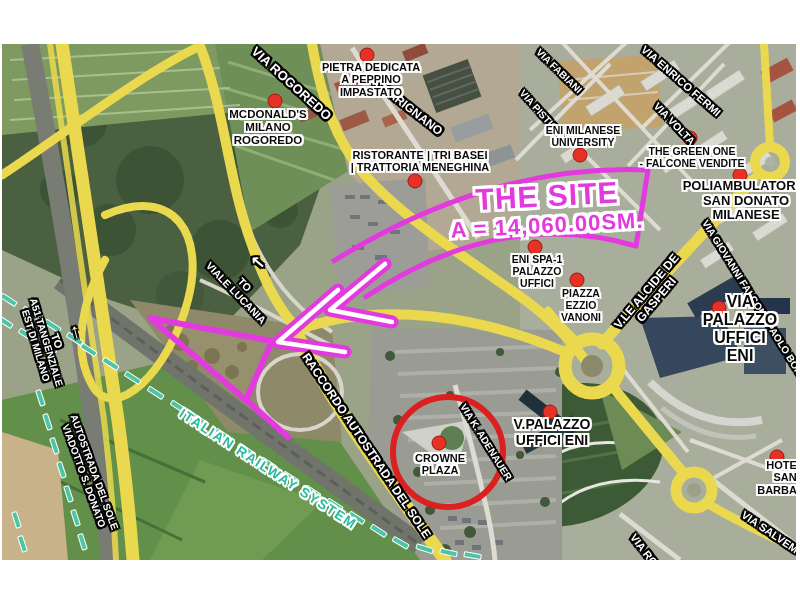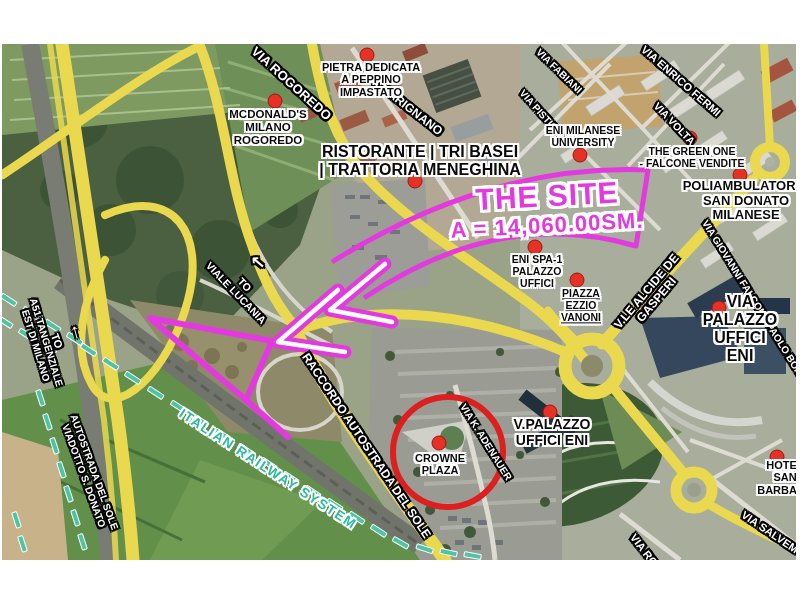--- a/index.html
+++ b/index.html
@@ -333,33 +333,33 @@
       <div class="lbl road" style="left:240px;top:289px;font-size:10.5px;transform:translate(-50%,-50%) rotate(46deg);">TO
 VIALE LUCANIA</div>
       <div class="lbl road" style="left:258px;top:263px;font-size:18px;transform:translate(-50%,-50%) rotate(-5deg);">↖</div>
 
       <div class="lbl poi" style="left:371px;top:79px;font-size:11px;">PIETRA DEDICATA
 A PEPPINO
 IMPASTATO</div>
       <div class="lbl poi" style="left:268px;top:127px;font-size:11.5px;">MCDONALD'S
 MILANO
 ROGOREDO</div>
-      <div class="lbl poi" style="left:420px;top:161px;font-size:16px;white-space:pre;">RISTORANTE | TRI BASEI
+      <div class="lbl poi" style="left:420px;top:161px;font-size:11px;white-space:pre;">RISTORANTE | TRI BASEI
 | TRATTORIA MENEGHINA</div>
       <div class="lbl poi" style="left:583px;top:137px;font-size:10.5px;">ENI MILANESE
 UNIVERSITY</div>
       <div class="lbl poi" style="left:692px;top:158px;font-size:10.5px;white-space:pre;">THE GREEN ONE
 - FALCONE VENDITE</div>
       <div class="lbl poi" style="left:746px;top:201px;font-size:13px;">POLIAMBULATORIO
 SAN DONATO
 MILANESE</div>
       <div class="lbl poi" style="left:537px;top:272px;font-size:10.5px;">ENI SPA-1
 PALAZZO
 UFFICI</div>
-      <div class="lbl poi" style="left:581px;top:306px;font-size:10.5px;text-decoration:underline;">PIAZZA
+      <div class="lbl poi" style="left:581px;top:306px;font-size:10.5px;">PIAZZA
 EZZIO
 VANONI</div>
       <div class="lbl poi" style="left:721px;top:329px;font-size:16px;margin-left:19px;">VIA
 PALAZZO
 UFFICI ENI</div>
       <div class="lbl poi" style="left:552px;top:433px;font-size:14px;">V.PALAZZO
 UFFICI ENI</div>
       <div class="lbl poi" style="left:440px;top:464px;font-size:11px;">CROWNE
 PLAZA</div>
       <div class="lbl poi" style="left:785px;top:477px;font-size:11px;">HOTEL SAN

